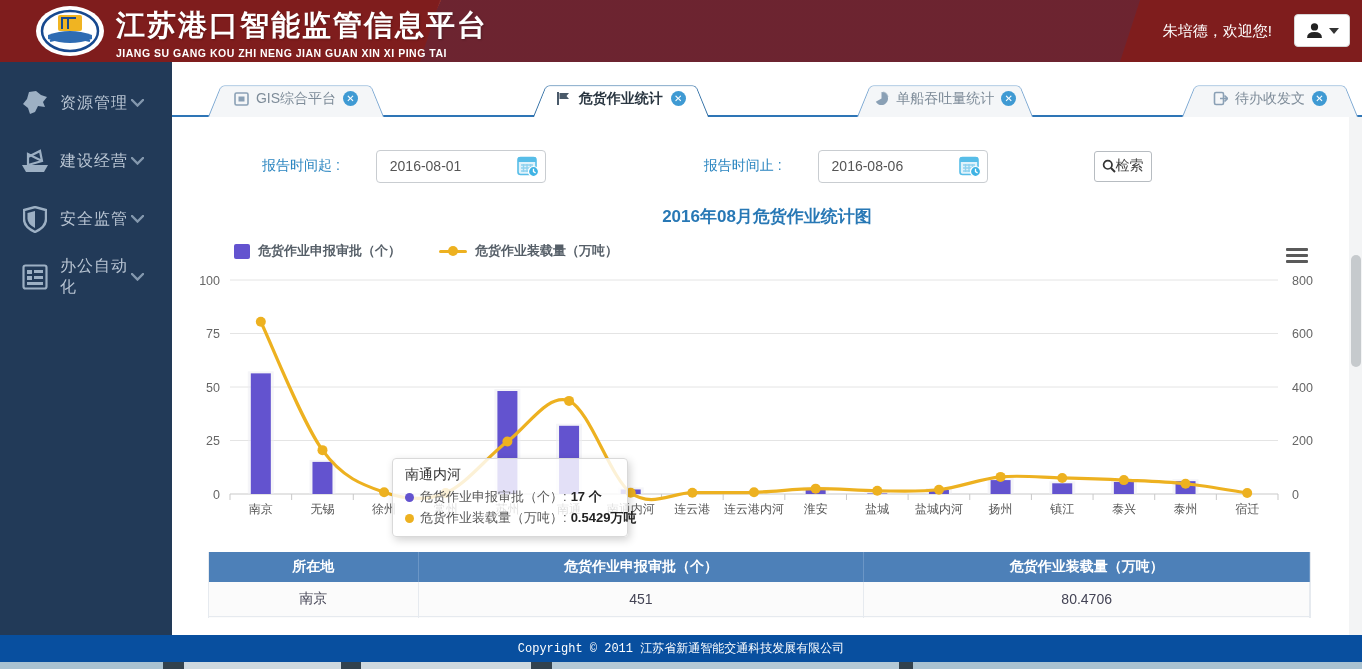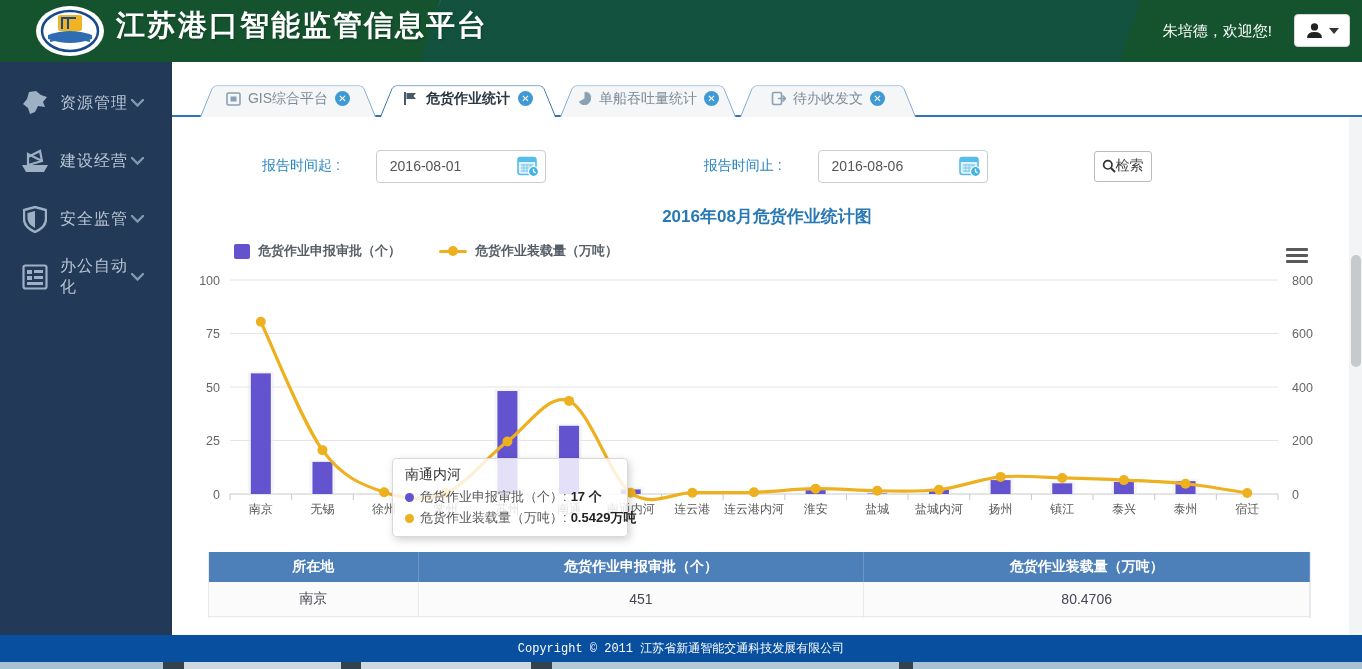--- a/index.html
+++ b/index.html
@@ -1,21 +1,21 @@
 <!DOCTYPE html>
 <html><head>
 <meta charset="utf-8">
 <style>
   * { margin:0; padding:0; box-sizing:border-box; }
   html,body { width:1362px; height:669px; overflow:hidden; }
   body { font-family:"Liberation Sans","DejaVu Sans",sans-serif; background:#fff; position:relative; }
   .app { position:relative; width:1362px; height:669px; background:#fff; overflow:hidden; }
 
   
-  .topbar { position:absolute; top:0; left:0; width:100%; height:62px; background:#14532d; z-index:30; }
+  .topbar { position:absolute; top:0; left:0; width:100%; height:62px; background:#7f1d1d; z-index:30; }
   .topbar .diag { position:absolute; left:430px; top:0; width:700px; height:62px;
     background:linear-gradient(100deg, rgba(255,255,255,.18) 0 1.5px, rgba(9,74,150,.35) 1.5px 100%);
     transform:skewX(-18deg); opacity:.45; }
   .logo { position:absolute; left:34px; top:5px; width:72px; height:52px; }
   .brand { position:absolute; left:116px; top:6px; color:#fff; }
   .brand .t { font-size:29px; font-weight:bold; letter-spacing:2px; text-shadow:1px 1px 2px rgba(0,0,0,.25); }
   .brand .s { font-size:10.5px; font-weight:bold; letter-spacing:.5px; margin-top:1px; }
   .welcome { position:absolute; right:90px; top:22px; color:#fff; font-size:15px; }
   .user-btn { position:absolute; right:12px; top:14px; width:56px; height:33px; background:#fff; border:1px solid #d7d7d7;
     border-radius:4px; display:flex; align-items:center; justify-content:center; gap:6px; cursor:pointer; }
@@ -25,21 +25,21 @@
   .sidebar { position:absolute; left:0; top:62px; width:172px; height:574px; background:#223a58; z-index:20; }
   .side-item { display:flex; align-items:center; height:34px; margin:24px 0 16px 0; padding:0 28px 0 18px; cursor:pointer; color:#b9c5d3; }
   .side-item .sicon { width:34px; height:30px; display:flex; align-items:center; justify-content:center; }
   .side-item .slabel { font-size:16px; margin-left:8px; flex:1; letter-spacing:1px; }
   .side-item .chev { opacity:.8; }
 
   
   .content { position:absolute; left:172px; top:62px; width:1190px; height:574px; background:#fff; overflow:hidden; }
 
   
-  .tabbar { position:relative; margin-top:18px; height:37px; padding-left:28px; border-bottom:2px solid #2e75b6; display:flex; }
+  .tabbar { position:relative; margin-top:18px; height:37px; padding-left:36px; border-bottom:2px solid #2e75b6; display:flex;justify-content:space-between; }
   .tab { position:relative; width:176px; height:37px; margin-right:4px; display:flex; align-items:center; justify-content:center; gap:7px; cursor:pointer; color:#7e8c99; font-size:14px; }
   .tab::before { content:''; position:absolute; inset:0; border:1px solid #7aa7d2; border-bottom:none; background:#f4f6f8;
     transform:perspective(9px) rotateX(2.4deg); transform-origin:bottom; border-radius:5px 5px 0 0; z-index:0; }
   .tab.active { color:#2b3742; font-weight:bold; z-index:2;gap:8px; }
   .tab.active::before { background:#fff; border-color:#2e6da4; }
   .tab > * { position:relative; z-index:1; }
   .tab-close { width:15px; height:15px; border-radius:50%; background:#3f9ad3; color:#fff; font-size:10px; line-height:15px;
     text-align:center; font-weight:bold; cursor:pointer; font-family:"DejaVu Sans",sans-serif; }
   .tab-ic { display:flex; align-items:center; }
 
@@ -101,20 +101,21 @@
     <svg class="logo" viewBox="0 0 72 52">
       <ellipse cx="36" cy="26" rx="34" ry="25" fill="#fff"></ellipse>
       <ellipse cx="36" cy="26" rx="28" ry="20" fill="#fff" stroke="#17498f" stroke-width="2.5"></ellipse>
       <path d="M14 30 Q36 22 58 30 L58 34 Q36 42 14 34 Z" fill="#2f6cb3"></path>
       <path d="M16 36 Q36 30 56 36" stroke="#2f6cb3" stroke-width="2" fill="none"></path>
       <rect x="24" y="10" width="24" height="16" rx="2" fill="#f0b422"></rect>
       <path d="M28 24 L28 13 L42 13 M34 13 L34 24" stroke="#17498f" stroke-width="2" fill="none"></path>
     </svg>
     <div class="brand">
       <div class="t">江苏港口智能监管信息平台</div>
+      <div class="s">JIANG SU GANG KOU ZHI NENG JIAN GUAN XIN XI PING TAI</div>
     </div>
     <div class="welcome">朱培德，欢迎您!</div>
     <div class="user-btn">
       <svg width="17" height="17" viewBox="0 0 16 16">
         <circle cx="8" cy="4.6" r="3.4" fill="#222"></circle>
           <path d="M1 15 Q1 9.5 8 9.5 Q15 9.5 15 15 Z" fill="#222"></path>
       </svg>
       <span class="caret"></span>
     </div>
   </div>

